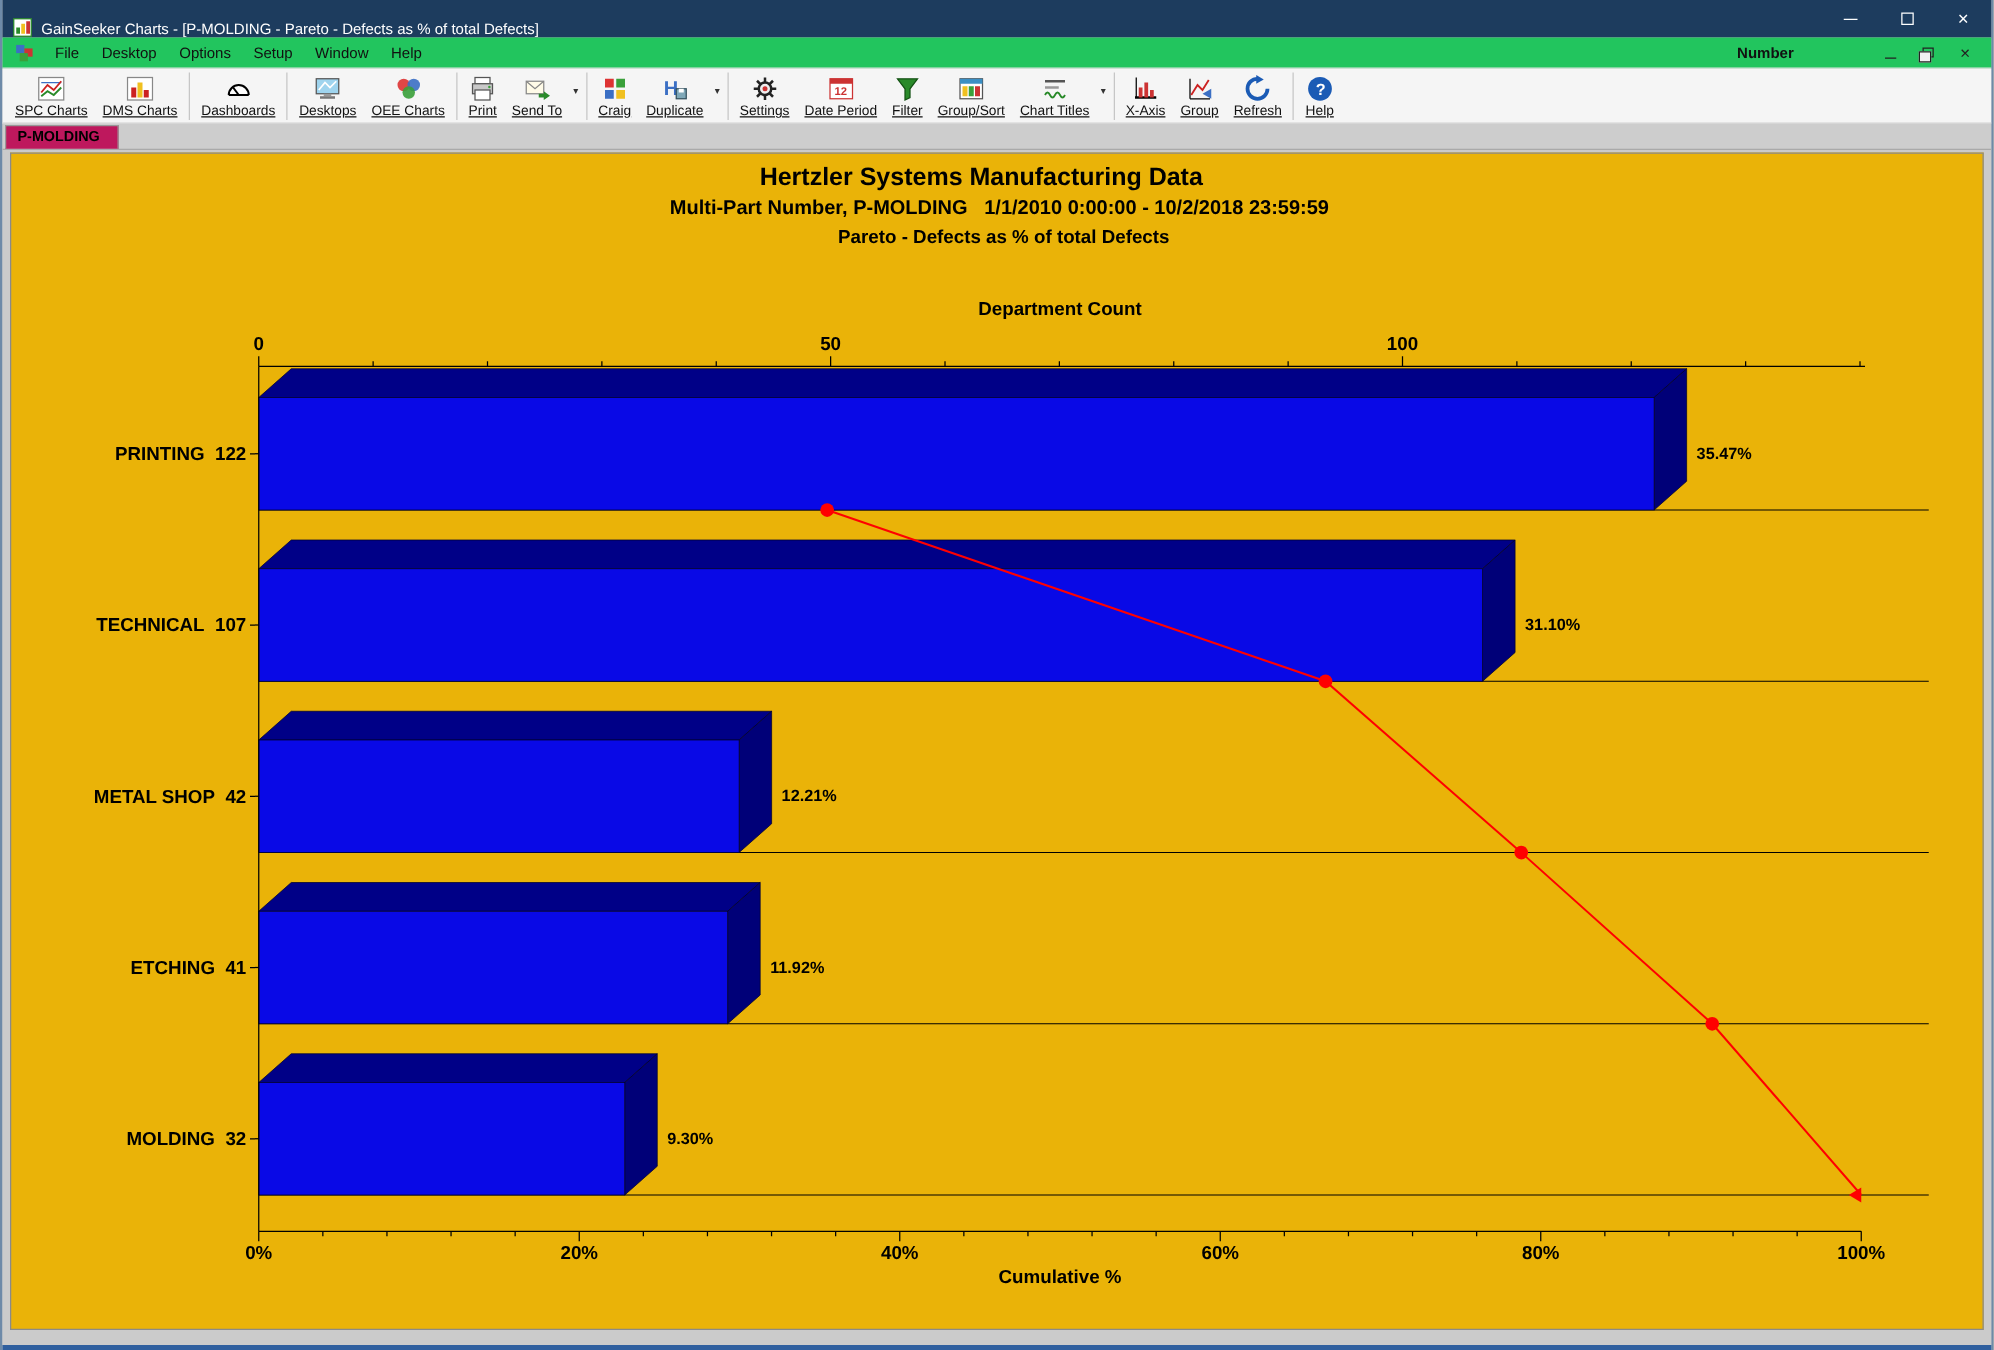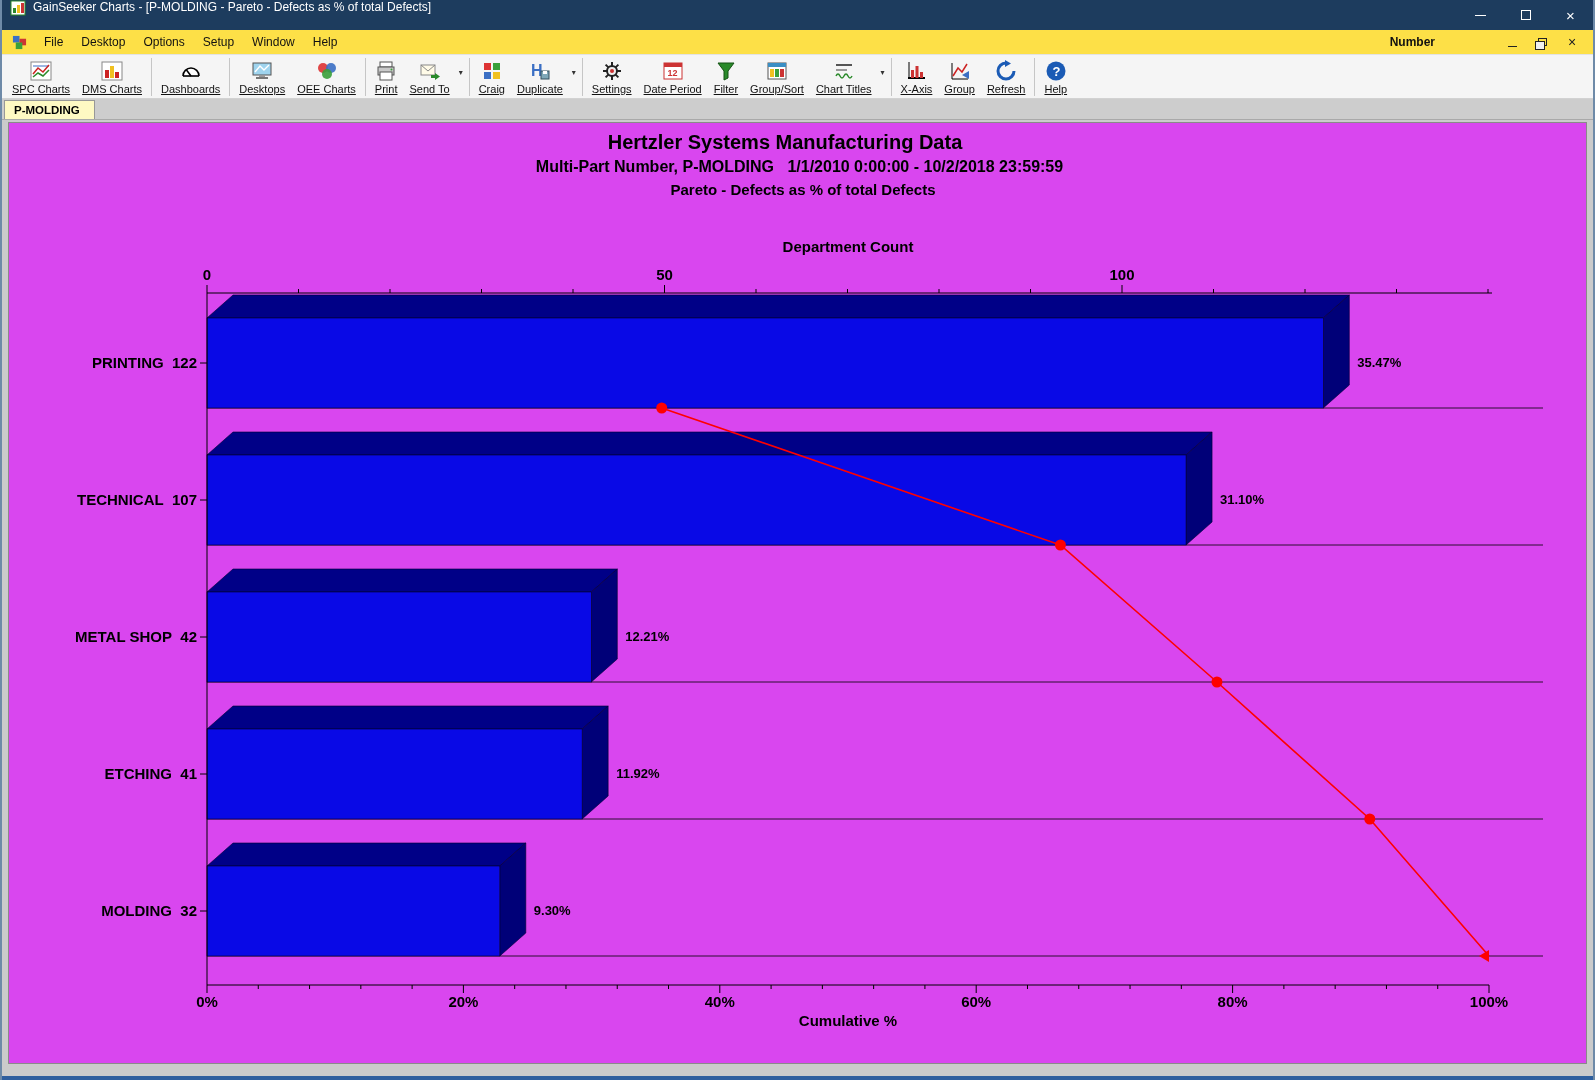--- a/index.html
+++ b/index.html
@@ -3,30 +3,30 @@
 <meta charset="utf-8">
 <style>
   * { box-sizing: border-box; margin: 0; padding: 0; }
   html, body { width: 1595px; height: 1080px; overflow: hidden;
     font-family: "Liberation Sans", sans-serif; background: #d4d4d4; }
   .window { width: 1595px; height: 1080px; display: flex; flex-direction: column;
     background: #cfcfcf; border-left: 2px solid #6e8aa8; border-right: 2px solid #6e8aa8; }
 
   
   .titlebar { height: 30px; background: #1d3c5e; color: #fff; display: flex;
-    align-items: flex-start; padding-left: 8px; flex: 0 0 auto; }
+    align-items: flex-end; padding-left: 8px; flex: 0 0 auto; }
   .titlebar-icon { display: flex; align-items: center; }
   .titlebar-text { font-size: 12px; margin-left: 7px; flex: 1 1 auto; white-space: nowrap; }
   .tb-ctrl { width: 45px; height: 30px; display: flex; align-items: center;
     justify-content: center; color: #fff; font-size: 15px; cursor: default; }
   .glyph-min { display: inline-block; width: 11px; height: 1px; background: #fff; }
   .glyph-max { display: inline-block; width: 10px; height: 10px; border: 1px solid #fff; }
 
   
-  .menubar { height: 25px; background: #fde047; display: flex; align-items: center;
+  .menubar { height: 25px; background: #22c55e; display: flex; align-items: center;
     font-size: 12px; color: #111; flex: 0 0 auto; border-bottom: 1px solid #e3e3e3; }
   .menubar-icon { margin: 0 8px 0 10px; display: flex; align-items: center; }
   #menu-items { display: flex; }
   .menu-item { padding: 5px 9px; }
   .menubar-user { font-weight: bold; margin-left: auto; margin-right: 70px; }
   .mdi-ctrls { display: flex; gap: 16px; align-items: center; margin-right: 14px; }
   .mdi-btn { display: flex; align-items: center; justify-content: center; width: 14px;
     height: 16px; color: #222; font-size: 14px; }
   .glyph-min-dark { display: inline-block; width: 9px; height: 1px; background: #222; margin-top: 8px; }
   .glyph-restore { display: inline-block; width: 9px; height: 8px; border: 1px solid #222;
@@ -42,27 +42,27 @@
   .tb-btn.has-arrow { padding-right: 16px; }
   .tb-ico { height: 24px; display: flex; align-items: center; }
   .tb-ico svg { width: 22px; height: 22px; }
   .tb-label { font-size: 11px; color: #111; white-space: nowrap; text-decoration: underline; }
   .tb-arrow { position: absolute; right: 3px; top: 11px; font-size: 8px; color: #333; }
   .tb-sep { width: 1px; height: 38px; background: #c6c6c6; margin: 0 3px; flex: 0 0 auto; }
 
   
   .tabstrip { height: 21px; background: #cdcdcd; display: flex; align-items: flex-end;
     padding-left: 2px; flex: 0 0 auto; border-bottom: 1px solid #a9a9a9; }
-  .tab { background: #fef9c3; border: 1px solid #989898; border-bottom: none;
+  .tab { background: #be185d; border: 1px solid #989898; border-bottom: none;
     padding: 3px 14px 3px 9px; font-size: 11.5px; font-weight: bold; color: #000; text-align: center; }
 
   
   .client { flex: 1 1 auto; position: relative; background: #cbcbcb; }
   .chart-area { position: absolute; left: 6px; top: 2px; right: 6px; bottom: 12px;
-    background: #d946ef; border: 1px solid #8a8a8a; overflow: hidden; }
+    background: #eab308; border: 1px solid #8a8a8a; overflow: hidden; }
   .chart-titles { position: absolute; top: 8px; left: 0; right: 25px; text-align: center;
     z-index: 2; pointer-events: none; }
   .chart-titles div { white-space: pre; color: #000; }
   .ct1 { font-size: 20px; font-weight: bold; }
   .ct2 { font-size: 16px; font-weight: bold; margin-top: 4px; padding-left: 29px; }
   .ct3 { font-size: 15px; font-weight: bold; margin-top: 5px; padding-left: 36px; }
   #chart-svg { position: absolute; left: 0; top: 0; }
   #chart-svg text { fill: #000; }
   .tick-label  { font: bold 15px "Liberation Sans", sans-serif; }
   .cat-label   { font: bold 15px "Liberation Sans", sans-serif; }

